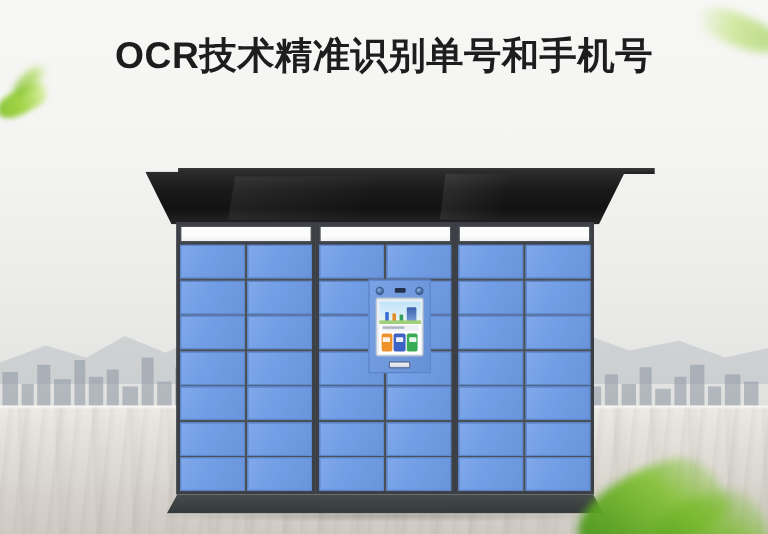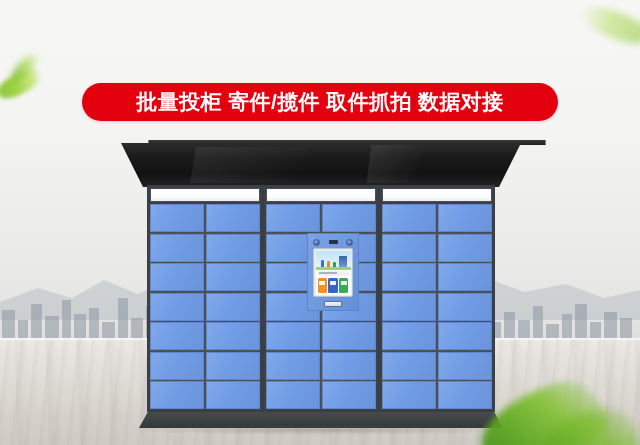--- a/index.html
+++ b/index.html
@@ -567,18 +567,16 @@
       <div class="slot"></div>
     </div>
 
     <div class="plinth"></div>
     <div class="plinth-shadow"></div>
   </div>
 
   <div class="leaf leaf-br"></div>
   <div class="leaf leaf-br2"></div>
 
-
-  <div class="pill">
-    <span class="pill-text">批量投柜 寄件/揽件  取件抓拍  数据对接</span>
-  </div>
+  <div class="headline">OCR技术精准识别单号和手机号</div>
+
 
 </div>
 
 </body></html>

